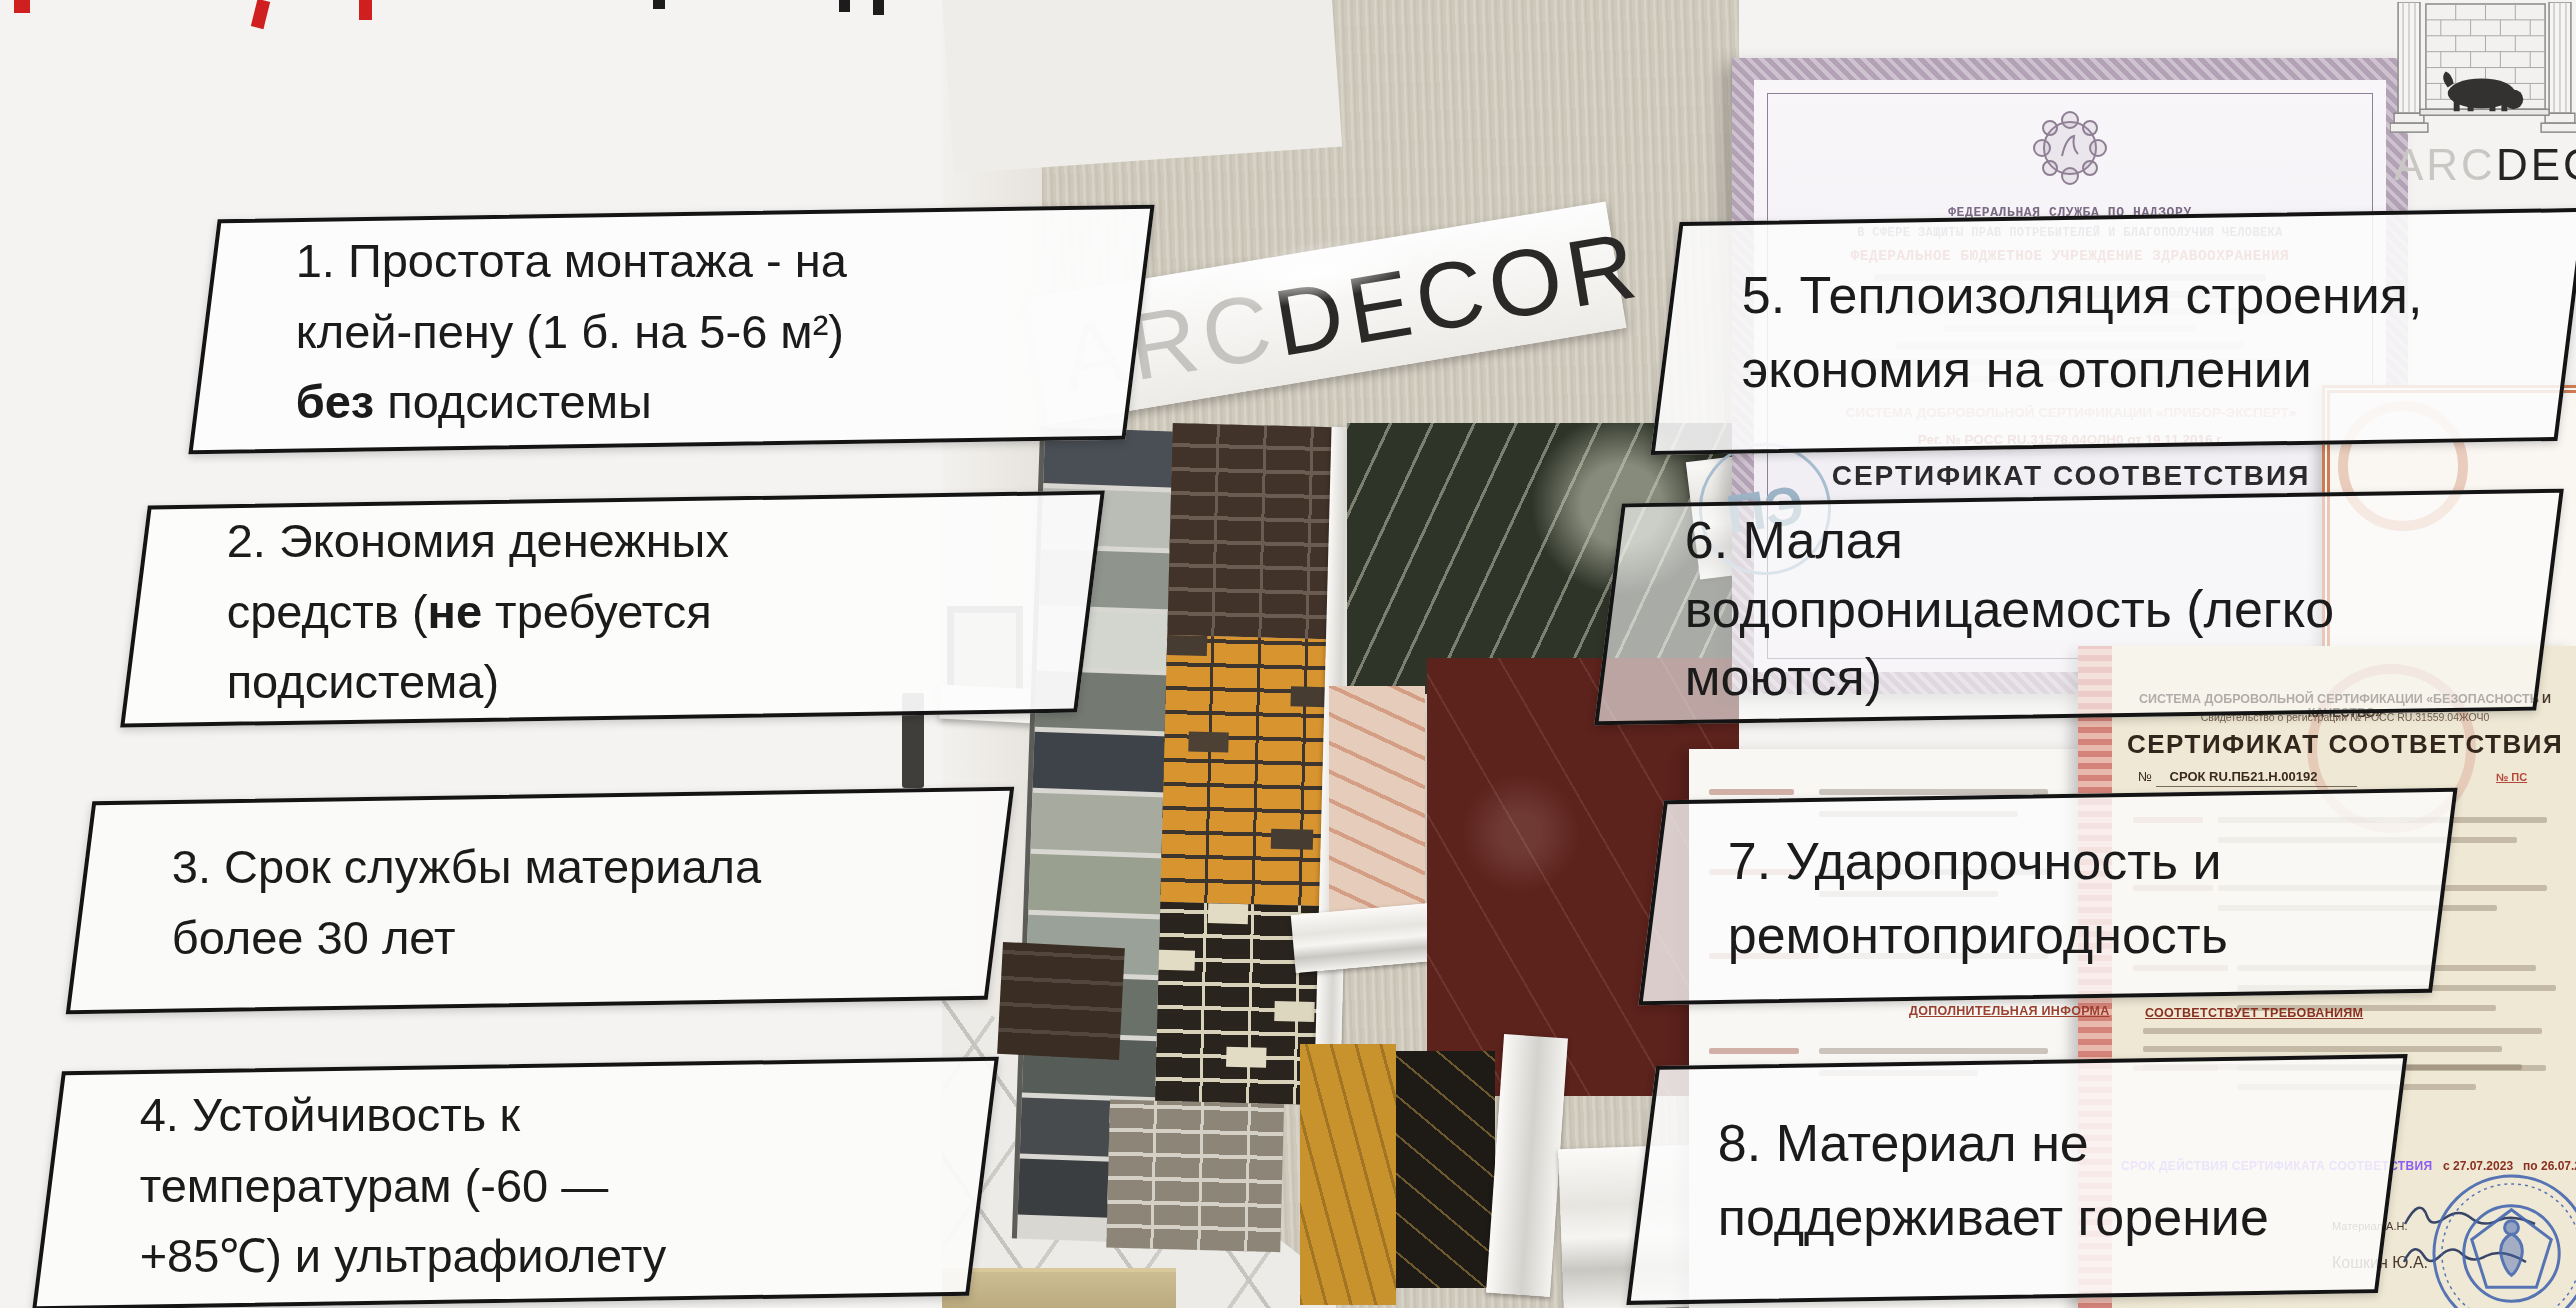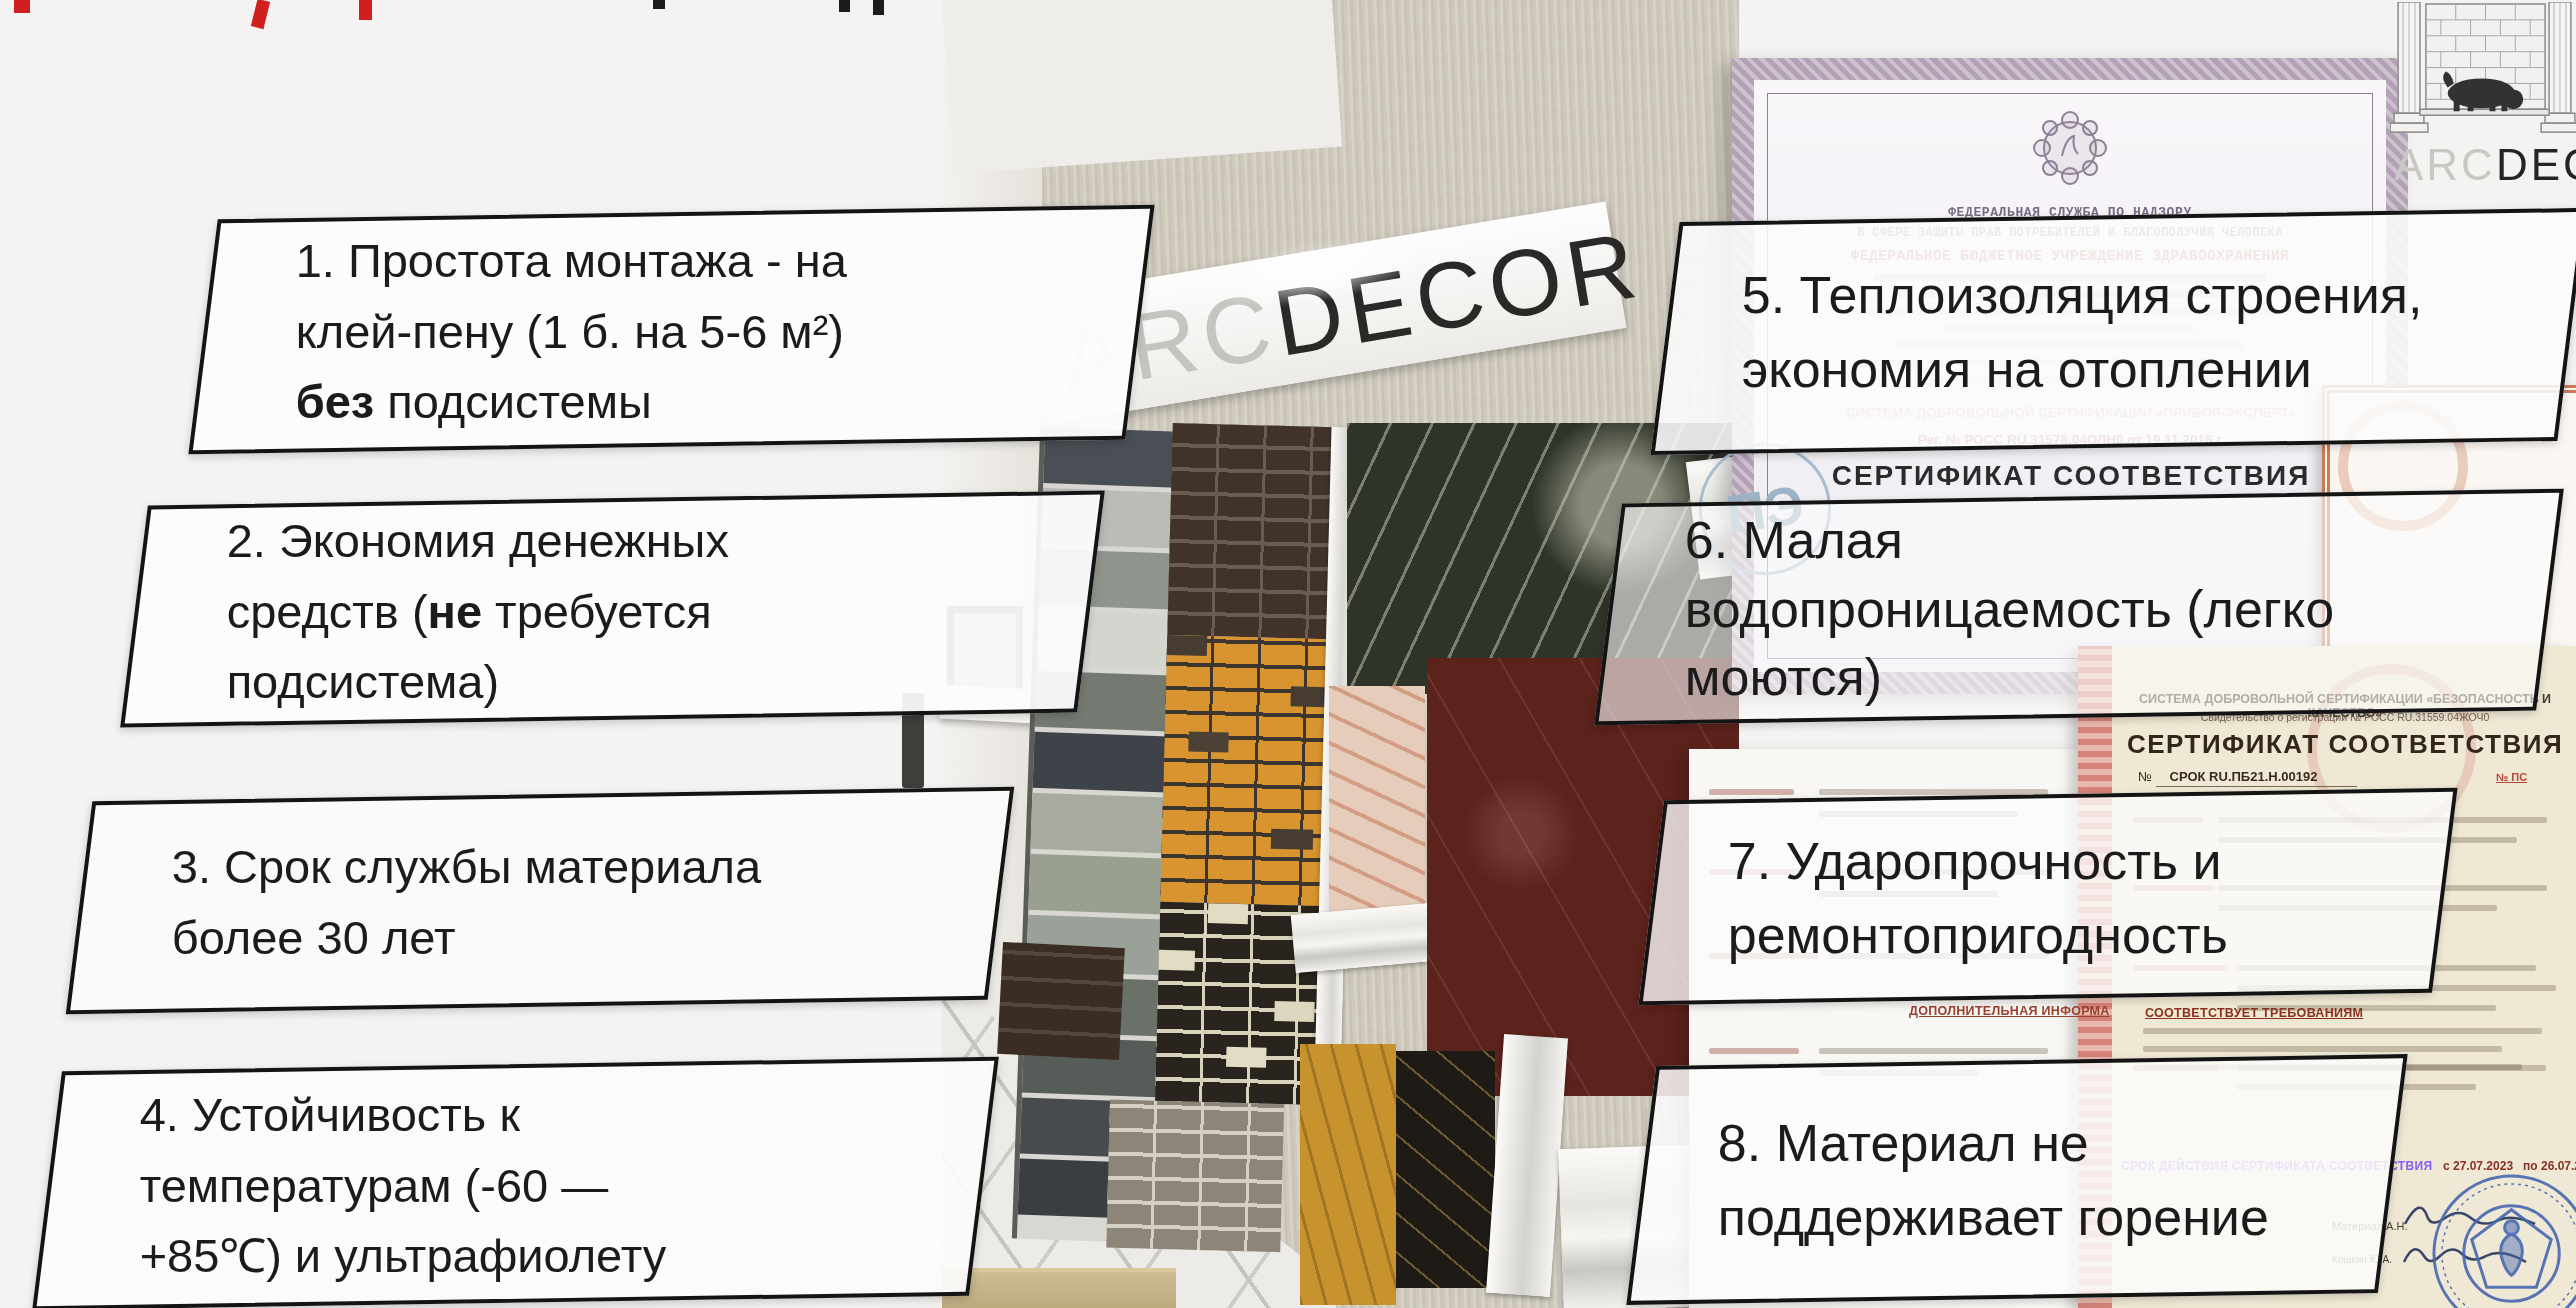--- a/index.html
+++ b/index.html
@@ -245,21 +245,21 @@
   <div class="rlab paper" style="left:2145px;top:1006px;font-size:12.5px;color:#8a3020;z-index:2;">СООТВЕТСТВУЕТ ТРЕБОВАНИЯМ</div>
   <div class="paper" style="left:2143px;top:1028px;width:419px;z-index:2;">
     <div class="cbar" style="left:0;top:0;width:399px;"></div>
     <div class="cbar" style="left:0;top:18px;width:359px;"></div>
     <div class="cbar" style="left:0;top:36px;width:379px;"></div>
   </div>
 
   <div class="rlab paper" style="left:2121px;top:1159px;font-size:12px;color:#8b5cf6;z-index:2;text-decoration:none;">СРОК ДЕЙСТВИЯ СЕРТИФИКАТА СООТВЕТСТВИЯ</div>
   <div class="paper" style="left:2443px;top:1159px;font-size:12px;font-weight:bold;color:#8a3020;z-index:2;white-space:pre;">с 27.07.2023   по 26.07.2028</div>
   <div class="paper" style="left:2332px;top:1220px;font-size:11px;color:#4a3a2e;z-index:2;">Материал А.Н.</div>
-  <div class="paper" style="left:2332px;top:1254px;font-size:10px;color:#4a3a2e;z-index:2;">Кошкин Ю.А.</div>
+  <div class="paper" style="left:2332px;top:1254px;font-size:16px;color:#4a3a2e;z-index:2;">Кошкин Ю.А.</div>
   <svg class="paper" width="140" height="40" viewBox="0 0 140 40" style="left:2400px;top:1194px;z-index:2;">
     <path d="M5 30 q15 -28 22 -8 q4 12 18 2 q14 -10 26 0 q12 10 28 2 q14 -6 36 4" fill="none" stroke="#3a4668" stroke-width="2.5"></path>
   </svg>
   <svg class="paper" width="140" height="36" viewBox="0 0 140 36" style="left:2400px;top:1236px;z-index:2;">
     <path d="M4 26 q10 -22 20 -6 q6 10 16 0 q12 -12 22 -2 q10 10 24 2 q16 -8 40 6" fill="none" stroke="#3a4668" stroke-width="2.5"></path>
   </svg>
   <svg class="paper" width="189" height="169" viewBox="0 0 190 170" style="left:2417px;top:1164px;z-index:3;">
     <g fill="none" stroke="#4668b0" stroke-width="3" opacity="0.9">
       <circle cx="95" cy="90" r="78"></circle>
       <circle cx="95" cy="90" r="70" stroke-width="1.5" stroke-dasharray="3 4"></circle>

